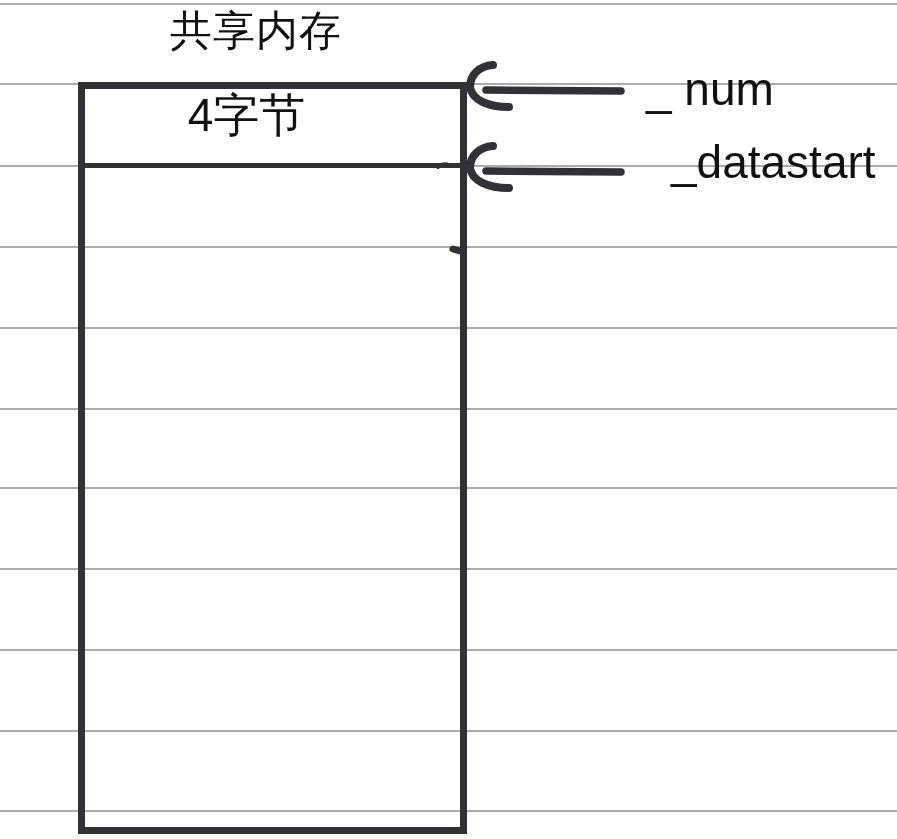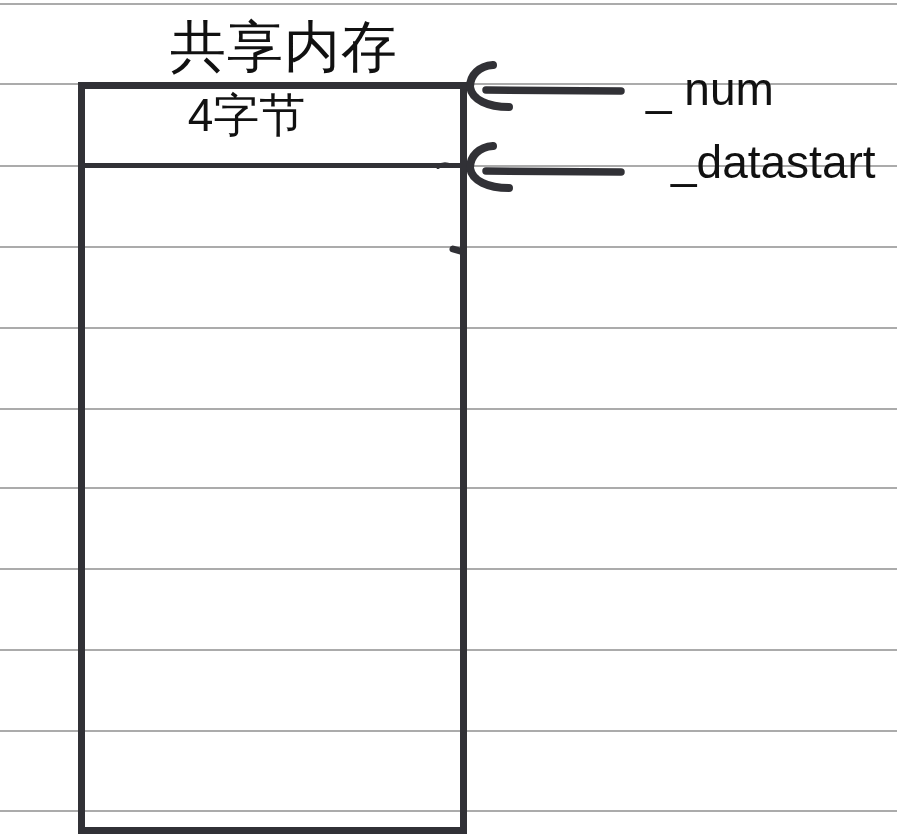--- a/index.html
+++ b/index.html
@@ -15,22 +15,22 @@
     width:897px;height:839px;
     background:var(--bg);
     overflow:hidden;
   }
   .rule{
     position:absolute;left:0;width:897px;height:2px;
     background:var(--rule);
     z-index:1;
   }
   .title{
-    position:absolute;left:170px;top:16px;
-    font-size:56px;line-height:1.1;color:var(--text);
+    position:absolute;left:170px;top:8px;
+    font-size:42px;line-height:1.1;color:var(--text);
     letter-spacing:1px;
     z-index:4;white-space:nowrap;
   }
   .membox{
     position:absolute;left:78px;top:82px;
     width:389px;height:752px;
     box-sizing:border-box;
     border:7px solid var(--ink);
     background:transparent;
     z-index:2;

